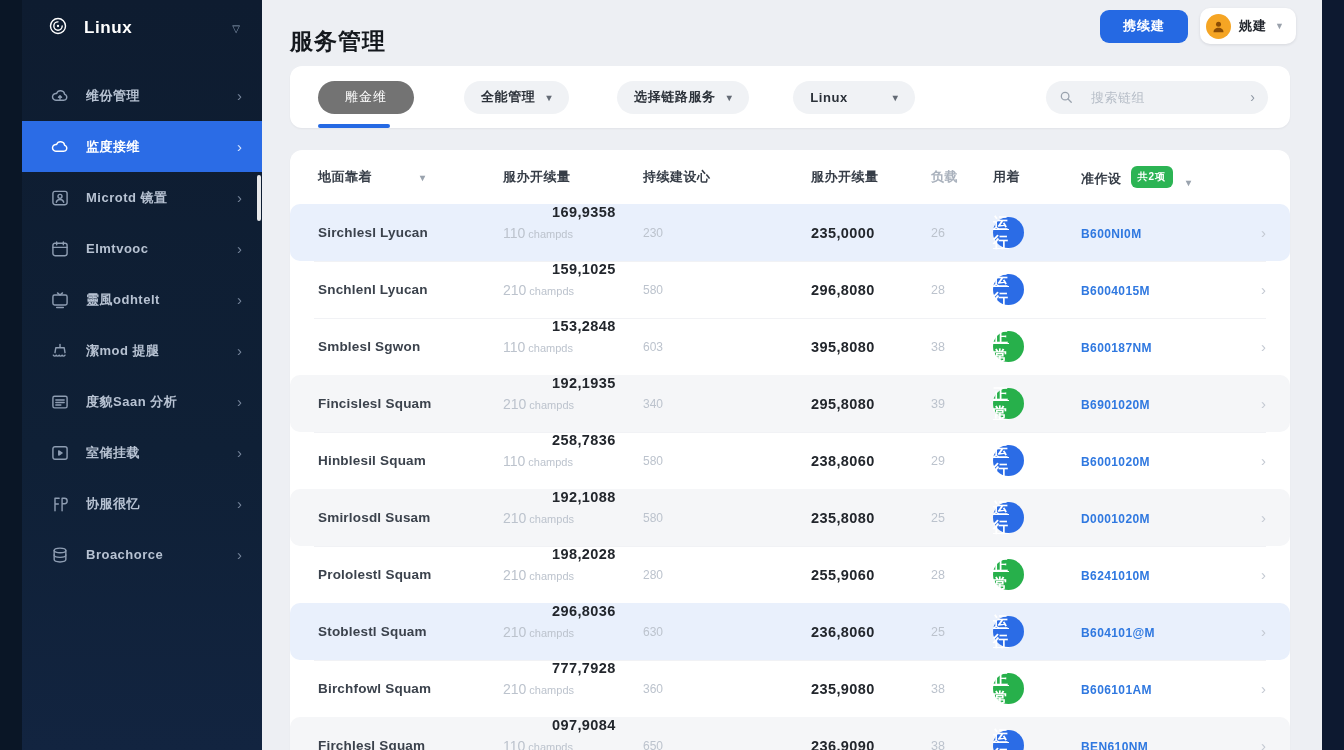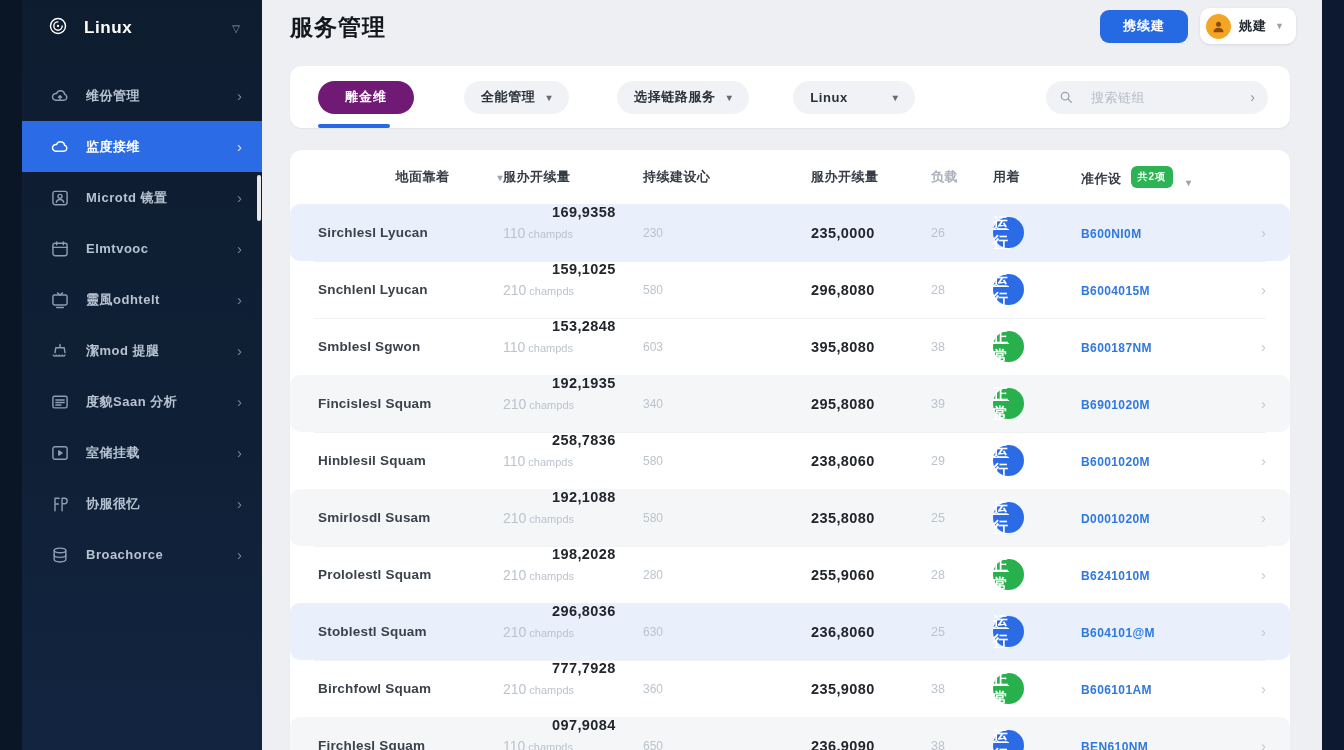--- a/index.html
+++ b/index.html
@@ -31,21 +31,21 @@
   .menu-item.active { background:#2b6ce6; }
   .menu-item.active .mi-icon { color:#ffffff; }
   .menu-item.active .mi-label { color:#ffffff; font-weight:700; }
   .menu-item.active .mi-chevron { color:#d9e6ff; }
   .sb-scroll { position:absolute; right:1px; top:175px; width:4px; height:46px; background:#ffffff; border-radius:2px; opacity:.9; }
 
   
   .main { position:absolute; left:262px; top:0; width:1060px; height:750px; }
   .dark-band { position:absolute; left:1322px; top:0; width:22px; height:750px; background:#0d1930; z-index:4; }
 
-  .page-title { position:absolute; left:28px; top:12px; font-size:23px; font-weight:700; color:#14181d; letter-spacing:1px; }
+  .page-title { position:absolute; left:28px; top:26px; font-size:23px; font-weight:700; color:#14181d; letter-spacing:1px; }
 
   .top-actions { position:absolute; right:26px; top:8px; display:flex; align-items:center; gap:12px; }
   .btn-primary {
     height:33px; padding:0 23px; border:none; border-radius:9px; cursor:pointer;
     background:#2569e3; color:#ffffff; font-size:13px; font-weight:700; letter-spacing:1px;
     font-family:"Liberation Sans", sans-serif;
   }
   .user-pill {
     height:36px; background:#ffffff; border-radius:10px; cursor:pointer;
     display:flex; align-items:center; gap:8px; padding:0 12px 0 6px;
@@ -57,21 +57,21 @@
   .user-caret { color:#9aa1ab; font-size:9px; }
 
   
   .filter-card {
     position:absolute; left:28px; top:66px; width:1000px; height:62px;
     background:#ffffff; border-radius:12px; box-shadow:0 1px 2px rgba(16,24,40,.05);
     display:flex; align-items:center;
   }
   .tab-active {
     margin-left:28px; height:33px; padding:0 27px; border-radius:17px; cursor:pointer;
-    background:#701a75; color:#ffffff; font-size:13px; font-weight:700; letter-spacing:1px;
+    background:#737373; color:#ffffff; font-size:13px; font-weight:400; letter-spacing:1px;
     display:flex; align-items:center;
   }
   .tab-underline { position:absolute; left:28px; bottom:0; width:72px; height:4px; background:#2569e3; border-radius:3px; }
   .pill {
     height:33px; padding:0 17px; border-radius:17px; cursor:pointer;
     background:#f0f2f5; color:#2b3139; font-size:13px; font-weight:600; letter-spacing:.6px;
     display:flex; align-items:center; gap:11px;
   }
   .pill .caret { color:#646b75; font-size:10px; }
   .pill.p2 { margin-left:50px; }
@@ -91,21 +91,21 @@
   .search .go { color:#8e97a3; font-size:14px; cursor:pointer; }
 
   
   .table-card {
     position:absolute; left:28px; top:150px; width:1000px; height:624px;
     background:#ffffff; border-radius:12px; box-shadow:0 1px 2px rgba(16,24,40,.04);
     overflow:hidden;
   }
   .thead { display:flex; align-items:center; height:54px; padding:0 24px 0 28px; }
   .th { font-size:13px; font-weight:700; color:#363d47; letter-spacing:.5px; }
-  .th.name { width:185px; display:flex; align-items:center;justify-content:flex-end; }
+  .th.name { width:185px; display:flex; align-items:center; }
   .th.name .sortcaret { color:#9aa3ae; font-size:10px; margin-left:48px; cursor:pointer; }
   .th.ver { width:140px; }
   .th.ci { width:168px; }
   .th.cnt { width:120px; }
   .th.load { width:62px; color:#aab2bd; font-weight:600; }
   .th.status { width:88px; }
   .th.ops { flex:1; display:flex; align-items:flex-end; gap:9px; }
   .badge-green { background:#2cb454; color:#ffffff; font-size:10px; font-weight:700; padding:4px 7px; border-radius:6px; letter-spacing:1px; }
   .ops-caret { color:#9aa3ae; font-size:10px; cursor:pointer; margin-left:4px; }
 

